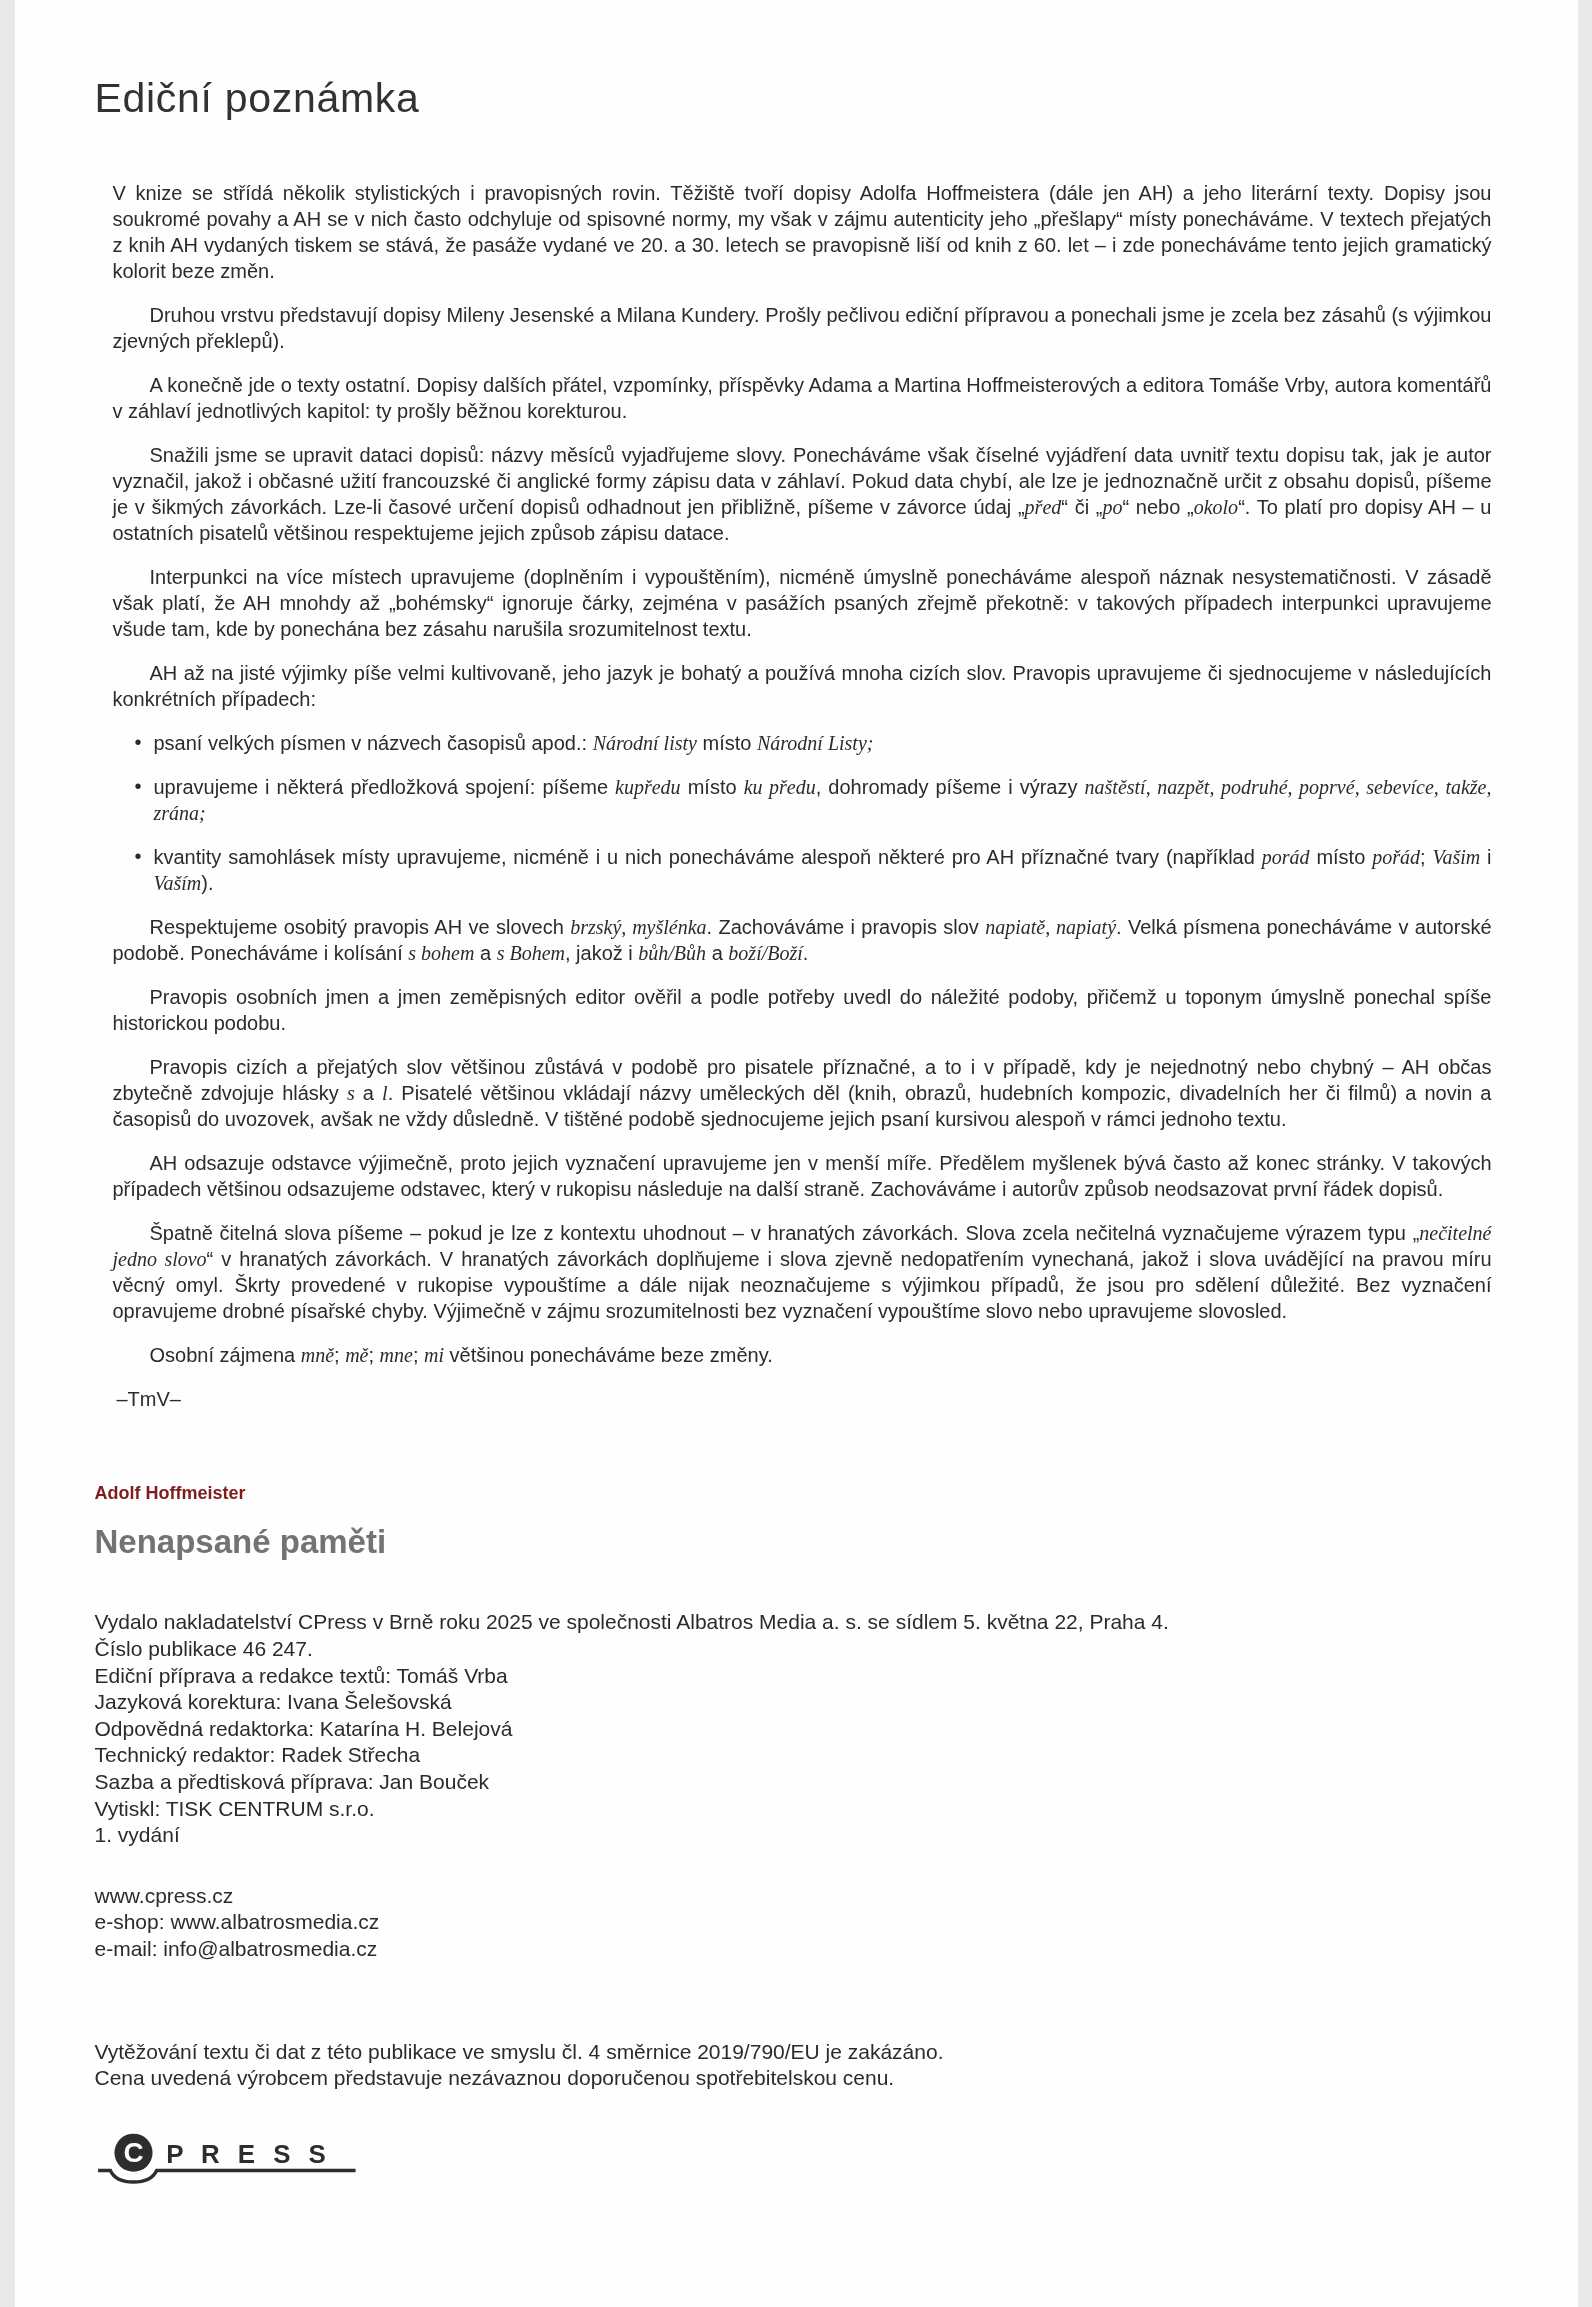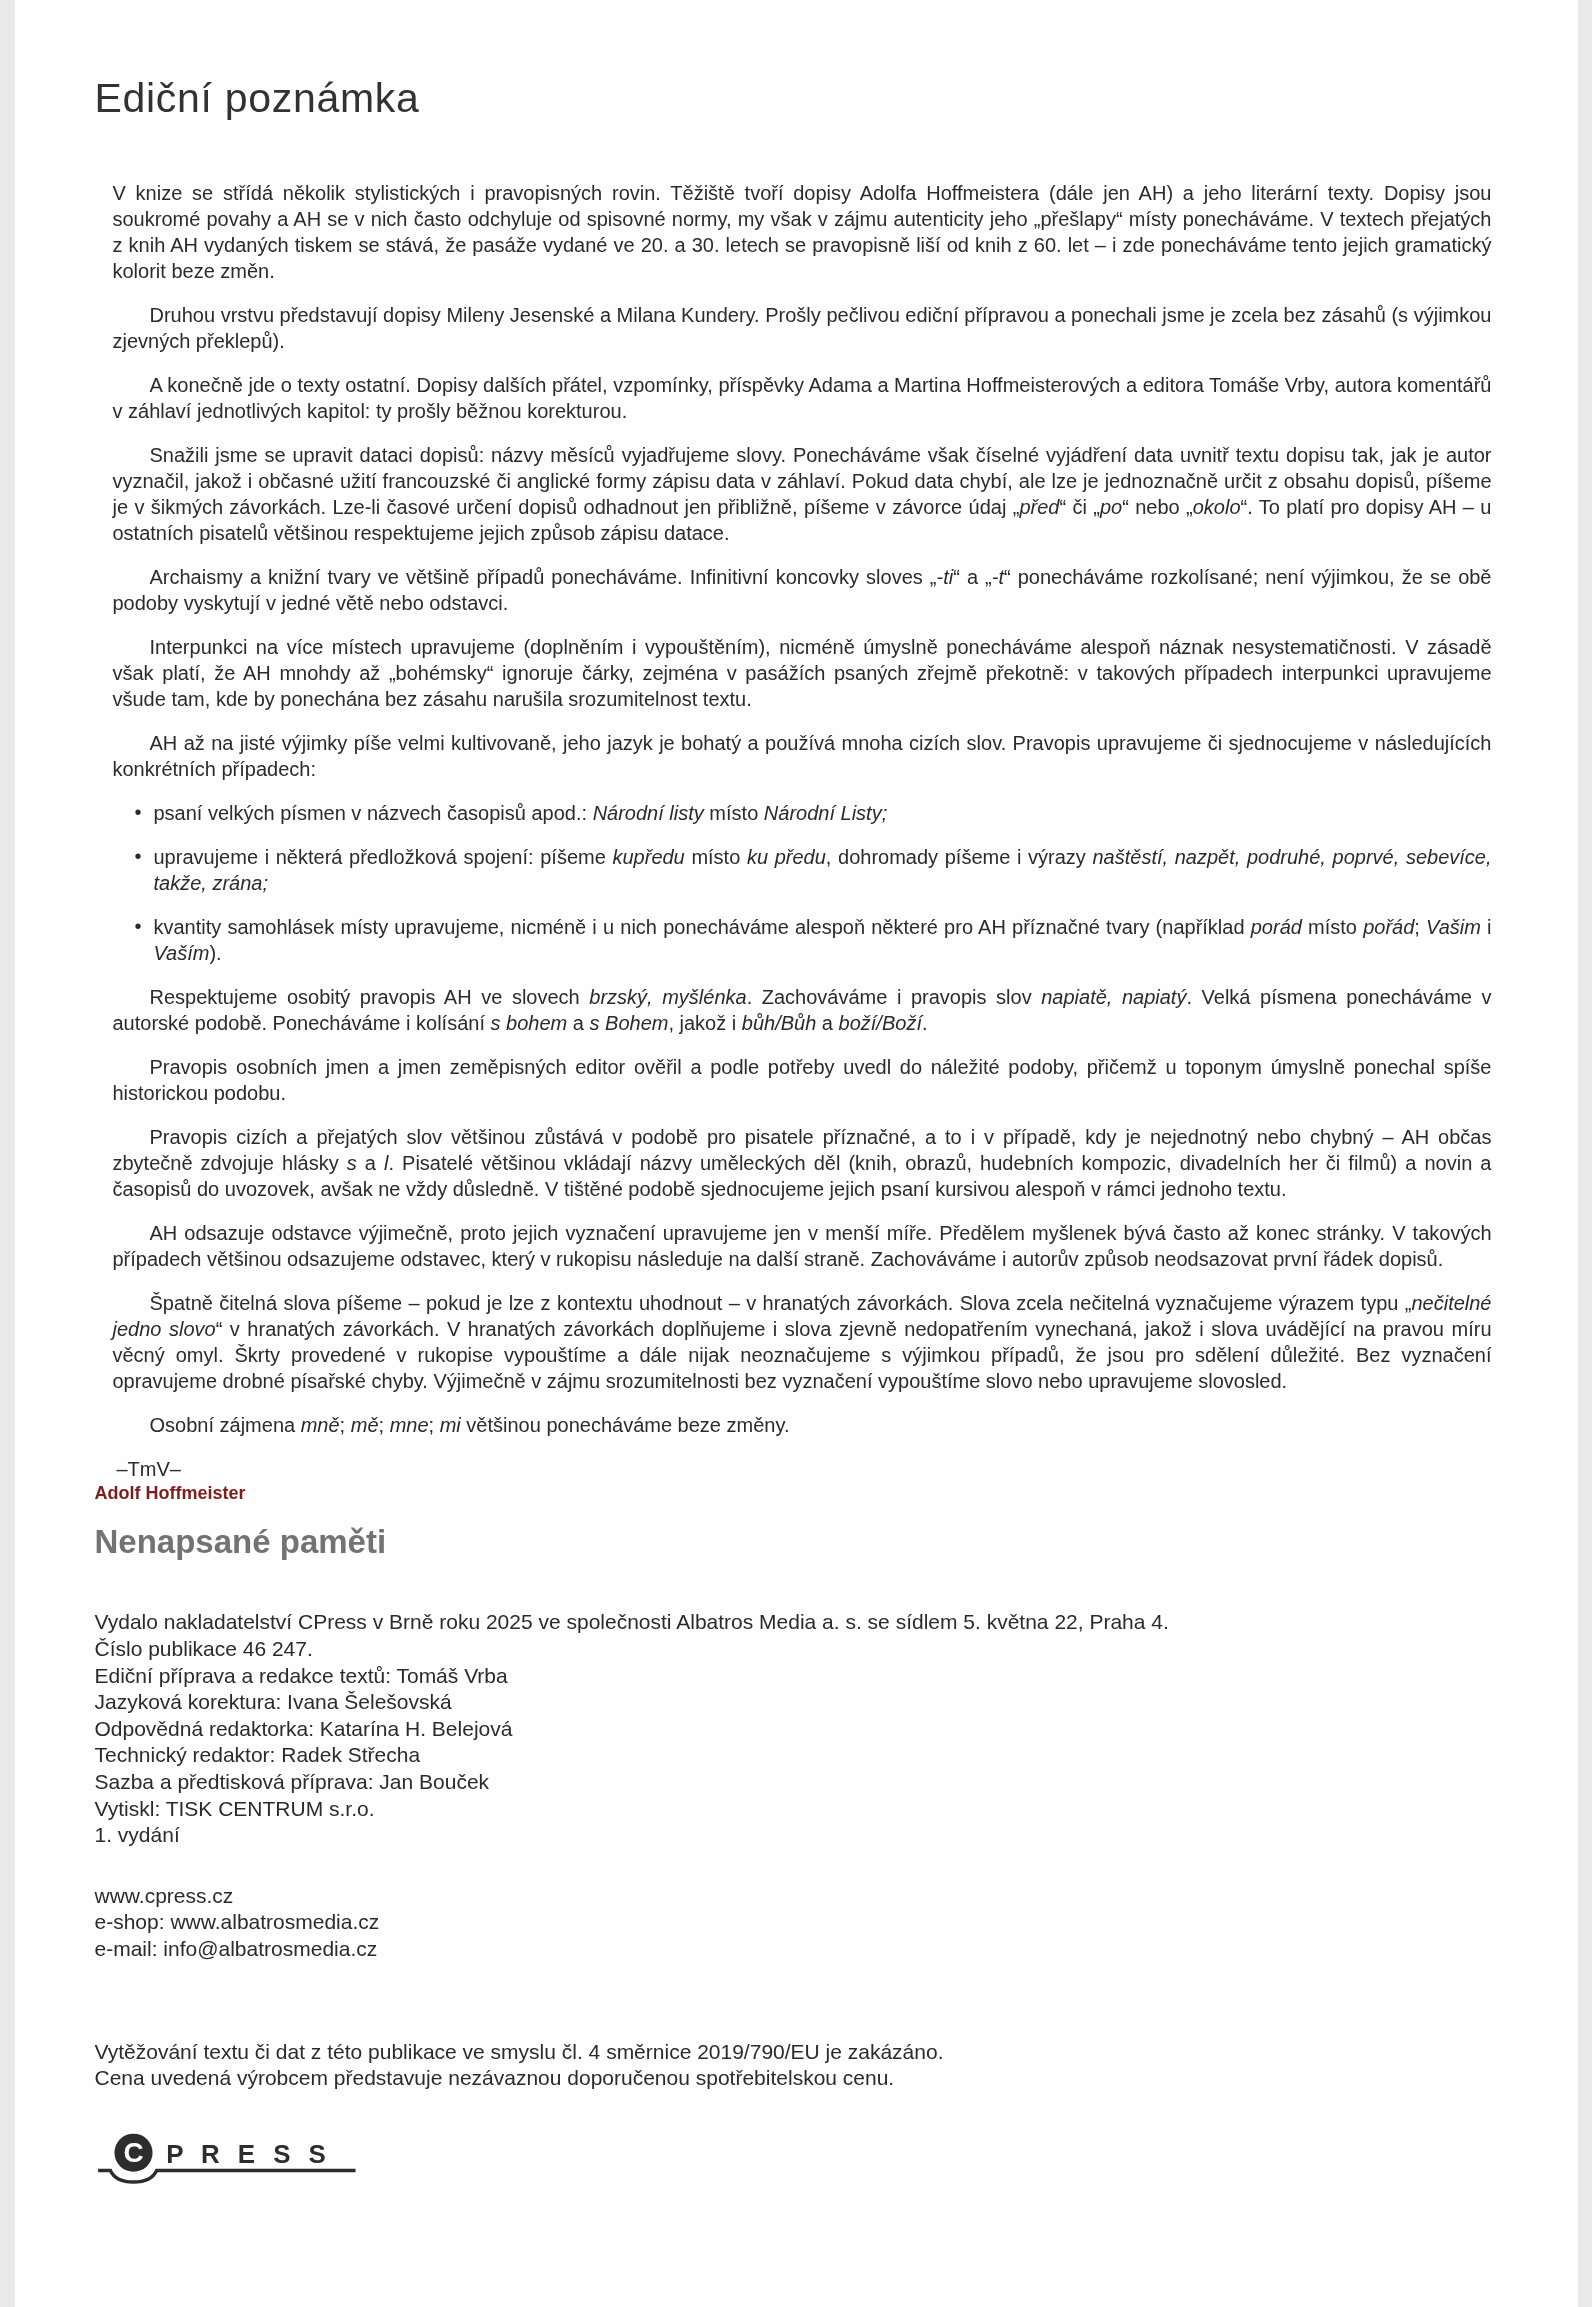--- a/index.html
+++ b/index.html
@@ -22,21 +22,21 @@
   .para{margin:18px;text-indent:37px;}
   .para.flush{text-indent:0;}
   .para.bullet{
     text-indent:0;padding-left:41px;position:relative;text-align:justify;
   }
   .para.bullet::before{
     content:"\2022";
     position:absolute;left:22px;top:-0.7px;
     font-size:20px;color:#2b2b2b;
   }
-  .para i{font-style:italic;}
+  .para i{font-style:italic;font-family:Liberation Serif, serif;}
   .signature{margin-top:10.2px;margin-left:22px;font-size:20px;line-height:26px;}
   
   .colophon{position:absolute;left:80px;right:68px;top:1483px;font-size:21px;line-height:26.6px;}
   .author{font-size:18px;line-height:1.15;color:#7f1d1d;margin:0 0 20.4px 0;font-weight:700;}
   .book-title{font-size:33px;line-height:1.1;font-weight:700;color:#737373;margin:0 0 49px 0;}
   .imprint{margin:0 0 34px 0;}
   .contact{margin:0 0 76px 0;}
   .legal{margin:0;}
   
   .logo{position:absolute;left:79px;top:2128px;}
@@ -46,21 +46,20 @@
 
 <div class="page">
 
   <section class="editorial">
     <h1 class="page-title">Ediční poznámka</h1>
     <div class="body-text">
         <p class="para flush">V knize se střídá několik stylistických i pravopisných rovin. Těžiště tvoří dopisy Adolfa Hoffmeistera (dále jen AH) a jeho literární texty. Dopisy jsou soukromé povahy a AH se v nich často odchyluje od spisovné normy, my však v zájmu autenticity jeho „přešlapy“ místy ponecháváme. V textech přejatých z knih AH vydaných tiskem se stává, že pasáže vydané ve 20. a 30. letech se pravopisně liší od knih z 60. let – i zde ponecháváme tento jejich gramatický kolorit beze změn.</p>
         <p class="para">Druhou vrstvu představují dopisy Mileny Jesenské a Milana Kundery. Prošly pečlivou ediční přípravou a ponechali jsme je zcela bez zásahů (s výjimkou zjevných překlepů).</p>
         <p class="para">A konečně jde o texty ostatní. Dopisy dalších přátel, vzpomínky, příspěvky Adama a Martina Hoffmeisterových a editora Tomáše Vrby, autora komentářů v záhlaví jednotlivých kapitol: ty prošly běžnou korekturou.</p>
         <p class="para">Snažili jsme se upravit dataci dopisů: názvy měsíců vyjadřujeme slovy. Ponecháváme však číselné vyjádření data uvnitř textu dopisu tak, jak je autor vyznačil, jakož i občasné užití francouzské či anglické formy zápisu data v záhlaví. Pokud data chybí, ale lze je jednoznačně určit z obsahu dopisů, píšeme je v šikmých závorkách. Lze-li časové určení dopisů odhadnout jen přibližně, píšeme v závorce údaj „<i>před</i>“ či „<i>po</i>“ nebo „<i>okolo</i>“. To platí pro dopisy AH – u ostatních pisatelů většinou respektujeme jejich způsob zápisu datace.</p>
-        <p class="para">Archaismy a knižní tvary ve většině případů ponecháváme. Infinitivní koncovky sloves „<i>-ti</i>“ a „<i>-t</i>“ ponecháváme rozkolísané; není výjimkou, že se obě podoby vyskytují v jedné větě nebo odstavci.</p>
         <p class="para">Interpunkci na více místech upravujeme (doplněním i vypouštěním), nicméně úmyslně ponecháváme alespoň náznak nesystematičnosti. V zásadě však platí, že AH mnohdy až „bohémsky“ ignoruje čárky, zejména v pasážích psaných zřejmě překotně: v takových případech interpunkci upravujeme všude tam, kde by ponechána bez zásahu narušila srozumitelnost textu.</p>
         <p class="para">AH až na jisté výjimky píše velmi kultivovaně, jeho jazyk je bohatý a používá mnoha cizích slov. Pravopis upravujeme či sjednocujeme v následujících konkrétních případech:</p>
         <p class="para bullet">psaní velkých písmen v názvech časopisů apod.: <i>Národní listy</i> místo <i>Národní Listy;</i></p>
         <p class="para bullet">upravujeme i některá předložková spojení: píšeme <i>kupředu</i> místo <i>ku předu</i>, dohromady píšeme i výrazy <i>naštěstí, nazpět, podruhé, poprvé, sebevíce, takže, zrána;</i></p>
         <p class="para bullet">kvantity samohlásek místy upravujeme, nicméně i u nich ponecháváme alespoň některé pro AH příznačné tvary (například <i>porád</i> místo <i>pořád</i>; <i>Vašim</i> i <i>Vaším</i>).</p>
         <p class="para">Respektujeme osobitý pravopis AH ve slovech <i>brzský, myšlénka</i>. Zachováváme i pravopis slov <i>napiatě, napiatý</i>. Velká písmena ponecháváme v autorské podobě. Ponecháváme i kolísání <i>s bohem</i> a <i>s Bohem</i>, jakož i <i>bůh/Bůh</i> a <i>boží/Boží</i>.</p>
         <p class="para">Pravopis osobních jmen a jmen zeměpisných editor ověřil a podle potřeby uvedl do náležité podoby, přičemž u toponym úmyslně ponechal spíše historickou podobu.</p>
         <p class="para">Pravopis cizích a přejatých slov většinou zůstává v podobě pro pisatele příznačné, a to i v případě, kdy je nejednotný nebo chybný – AH občas zbytečně zdvojuje hlásky <i>s</i> a <i>l</i>. Pisatelé většinou vkládají názvy uměleckých děl (knih, obrazů, hudebních kompozic, divadelních her či filmů) a novin a časopisů do uvozovek, avšak ne vždy důsledně. V tištěné podobě sjednocujeme jejich psaní kursivou alespoň v rámci jednoho textu.</p>
         <p class="para">AH odsazuje odstavce výjimečně, proto jejich vyznačení upravujeme jen v menší míře. Předělem myšlenek bývá často až konec stránky. V takových případech většinou odsazujeme odstavec, který v rukopisu následuje na další straně. Zachováváme i autorův způsob neodsazovat první řádek dopisů.</p>
         <p class="para">Špatně čitelná slova píšeme – pokud je lze z kontextu uhodnout – v hranatých závorkách. Slova zcela nečitelná vyznačujeme výrazem typu „<i>nečitelné jedno slovo</i>“ v hranatých závorkách. V hranatých závorkách doplňujeme i slova zjevně nedopatřením vynechaná, jakož i slova uvádějící na pravou míru věcný omyl. Škrty provedené v rukopise vypouštíme a dále nijak neoznačujeme s výjimkou případů, že jsou pro sdělení důležité. Bez vyznačení opravujeme drobné písařské chyby. Výjimečně v zájmu srozumitelnosti bez vyznačení vypouštíme slovo nebo upravujeme slovosled.</p>

